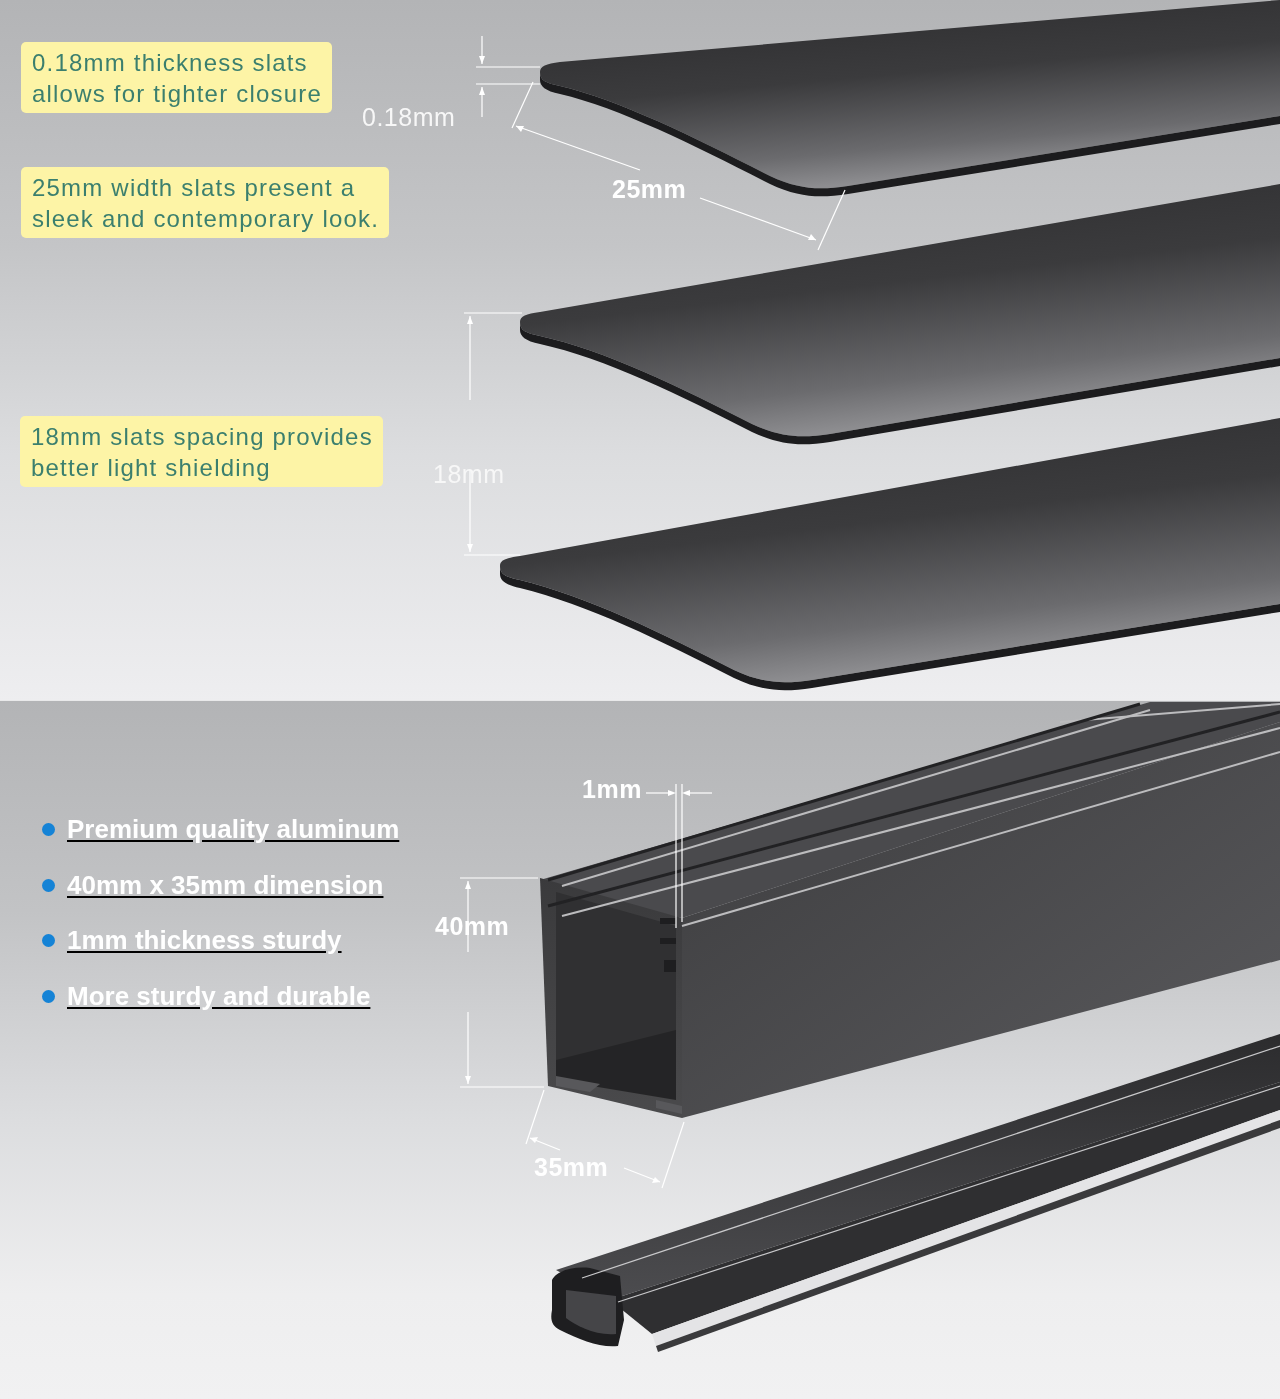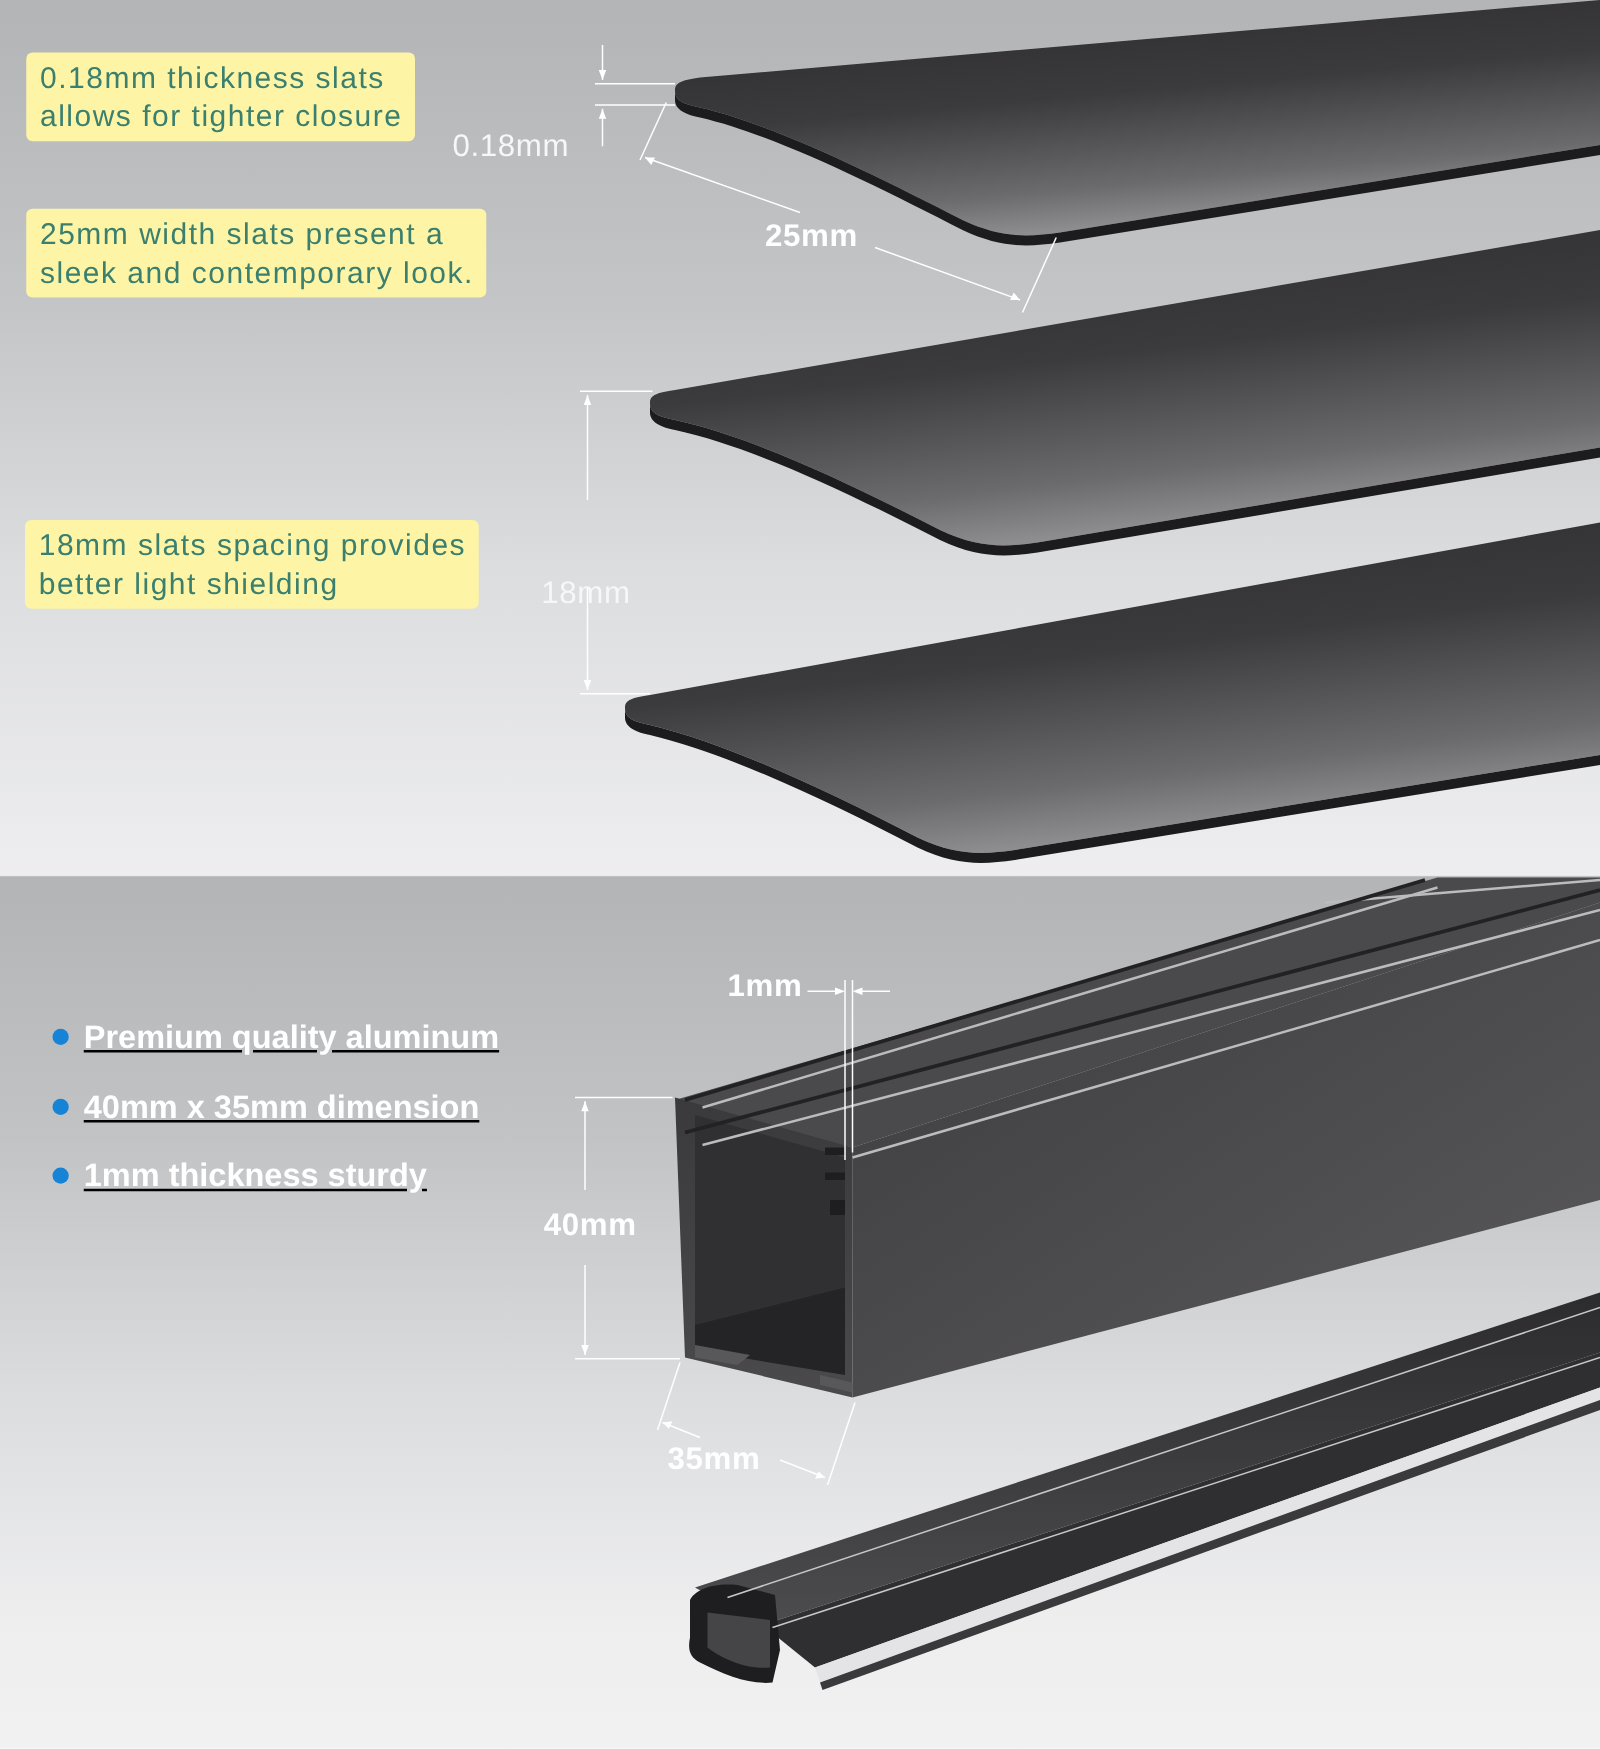--- a/index.html
+++ b/index.html
@@ -175,17 +175,21 @@
     <span class="feature-text">Premium quality aluminum</span>
   </li>
   <li class="feature">
     <span class="bullet"></span>
     <span class="feature-text">40mm x 35mm dimension</span>
   </li>
   <li class="feature">
     <span class="bullet"></span>
     <span class="feature-text">1mm thickness sturdy</span>
   </li>
+  <li class="feature">
+    <span class="bullet"></span>
+    <span class="feature-text">More sturdy and durable</span>
+  </li>
 </ul>
 
 <div class="dim-label" style="left:582px; top:775px;">1mm</div>
-<div class="dim-label" style="left:435px; top:966px;text-align:center;">40mm</div>
+<div class="dim-label" style="left:435px; top:912px;text-align:center;">40mm</div>
 <div class="dim-label" style="left:534px; top:1153px;">35mm</div>
 
 </body></html>

